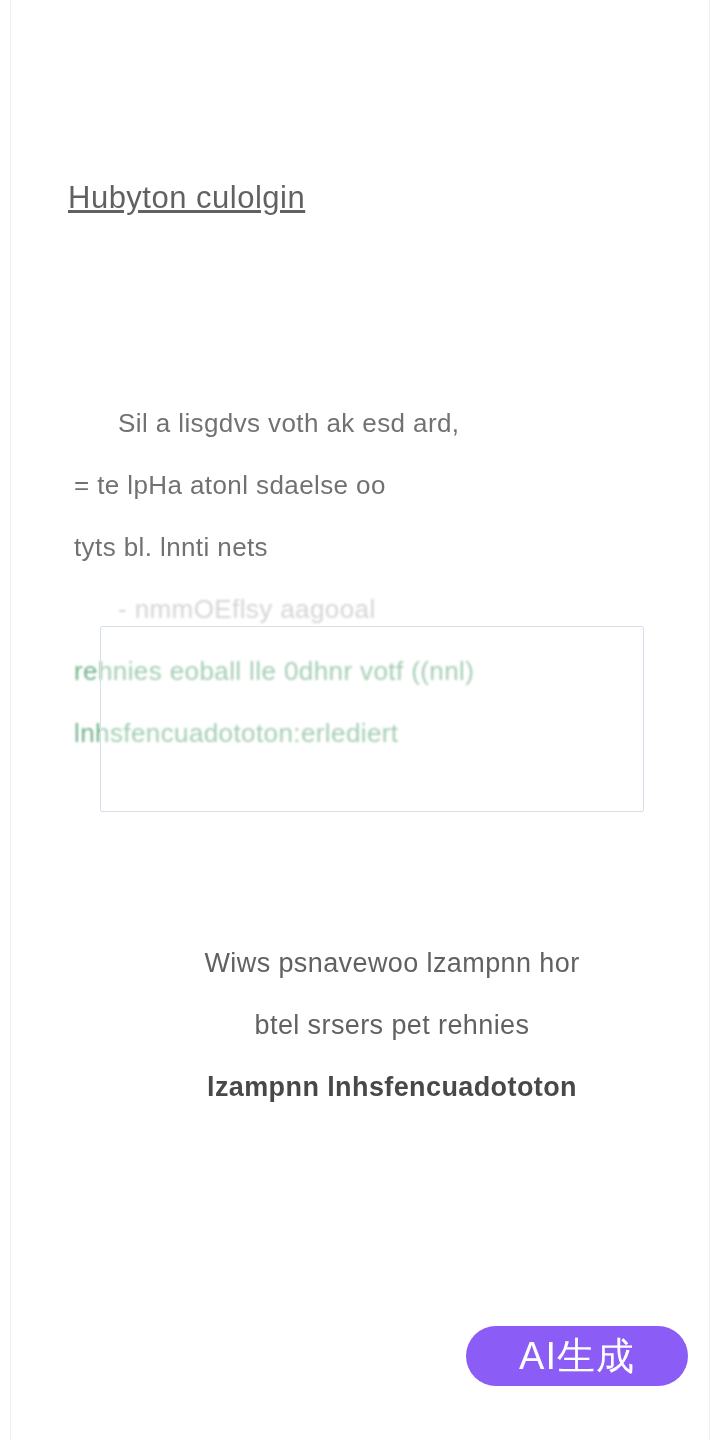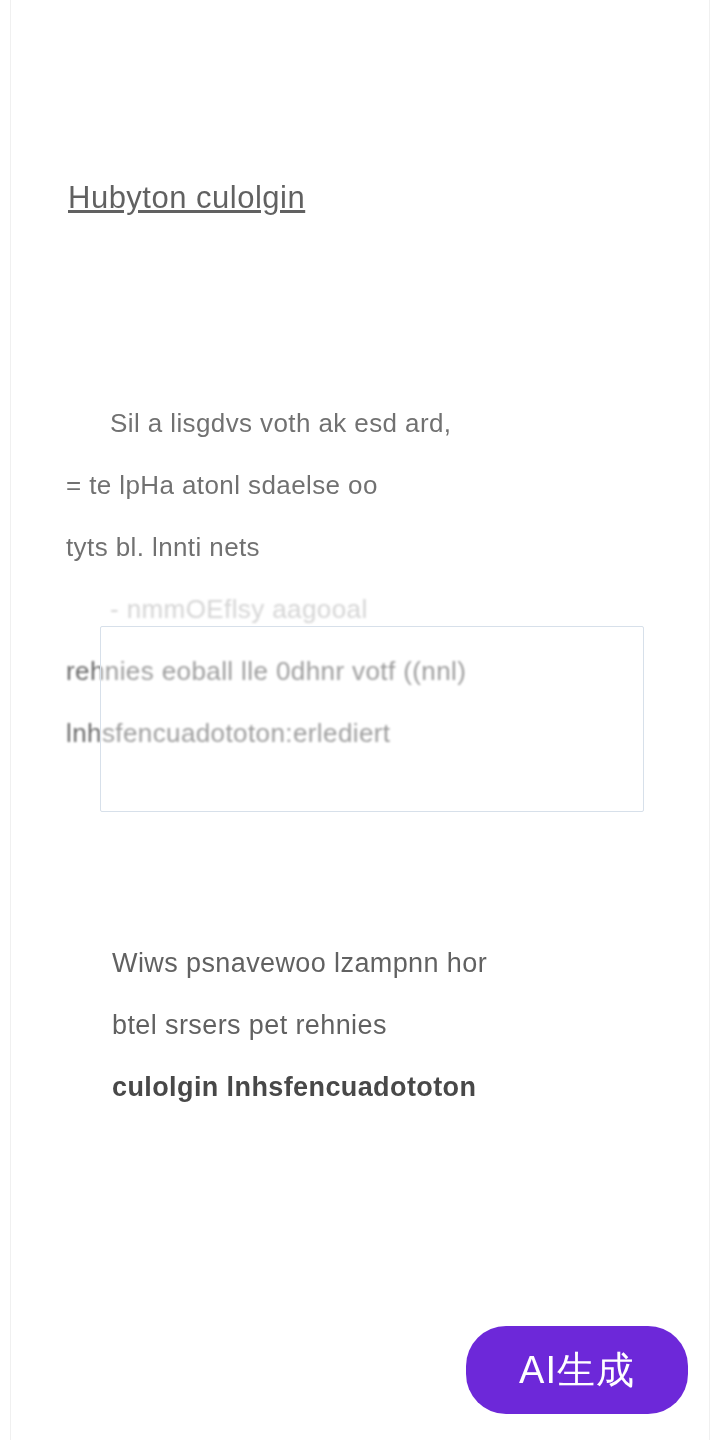--- a/index.html
+++ b/index.html
@@ -48,39 +48,39 @@
     color: #3f3f3f;
     letter-spacing: 0.5px;
     filter: blur(0.5px);
     opacity: 0.82;
     white-space: nowrap;
     text-decoration: underline;
   }
 
   .body-block {
     position: absolute;
-    left: 66px;
+    left: 74px;
     top: 392px;
     width: 580px;
   }
 
   .body-line {
     font-size: 26px;
     line-height: 62px;
     color: #5a5a5a;
     letter-spacing: 0.4px;
     white-space: nowrap;
     filter: blur(0.45px);
     opacity: 0.86;
   }
   .body-line.indent {
     padding-left: 44px;
   }
   .body-line.faint {
-    color: #000000;
+    color: #15803d;
     opacity: 0.6;
     filter: blur(0.8px);
   }
   .body-line.faintest {
     color: #a2a2a2;
     opacity: 0.45;
     filter: blur(1px);
   }
 
   .input-box {
@@ -93,42 +93,43 @@
     border-radius: 2px;
     background: rgba(255,255,255,0.35);
     box-sizing: border-box;
   }
 
   .closing-block {
     position: absolute;
     left: 112px;
     top: 932px;
     width: 560px;
+    text-align: center;
   }
   .closing-line {
     font-size: 27px;
     line-height: 62px;
     color: #4c4c4c;
     letter-spacing: 0.4px;
     white-space: nowrap;
     filter: blur(0.45px);
     opacity: 0.88;
   }
   .closing-line.strong {
     color: #2f2f2f;
     font-weight: 600;
   }
 
   .watermark {
     position: absolute;
     left: 466px;
     top: 1326px;
     width: 222px;
-    height: 88px;
-    background: #6d28d9;
+    height: 60px;
+    background: #8b5cf6;
     border-radius: 40px;
     display: flex;
     align-items: center;
     justify-content: center;
   }
   .watermark-text {
     color: #ffffff;
     font-size: 38px;
     letter-spacing: 1px;
     font-family: "Liberation Sans", sans-serif;
@@ -151,20 +152,20 @@
     <div class="body-line indent faintest">- nmmOEflsy aagooal</div>
     <div class="body-line faint">rehnies eoball lle 0dhnr votf  ((nnl)</div>
     <div class="body-line faint">lnhsfencuadototon:erlediert</div>
   </div>
 
   <div class="input-box"></div>
 
   <div class="closing-block">
     <div class="closing-line">Wiws psnavewoo lzampnn hor</div>
     <div class="closing-line">btel srsers pet rehnies</div>
-    <div class="closing-line strong">culolgin lnhsfencuadototon</div>
+    <div class="closing-line strong">lzampnn lnhsfencuadototon</div>
   </div>
 
   <div class="watermark">
     <span class="watermark-text">AI生成</span>
   </div>
 
 </div>
 
 </body></html>

